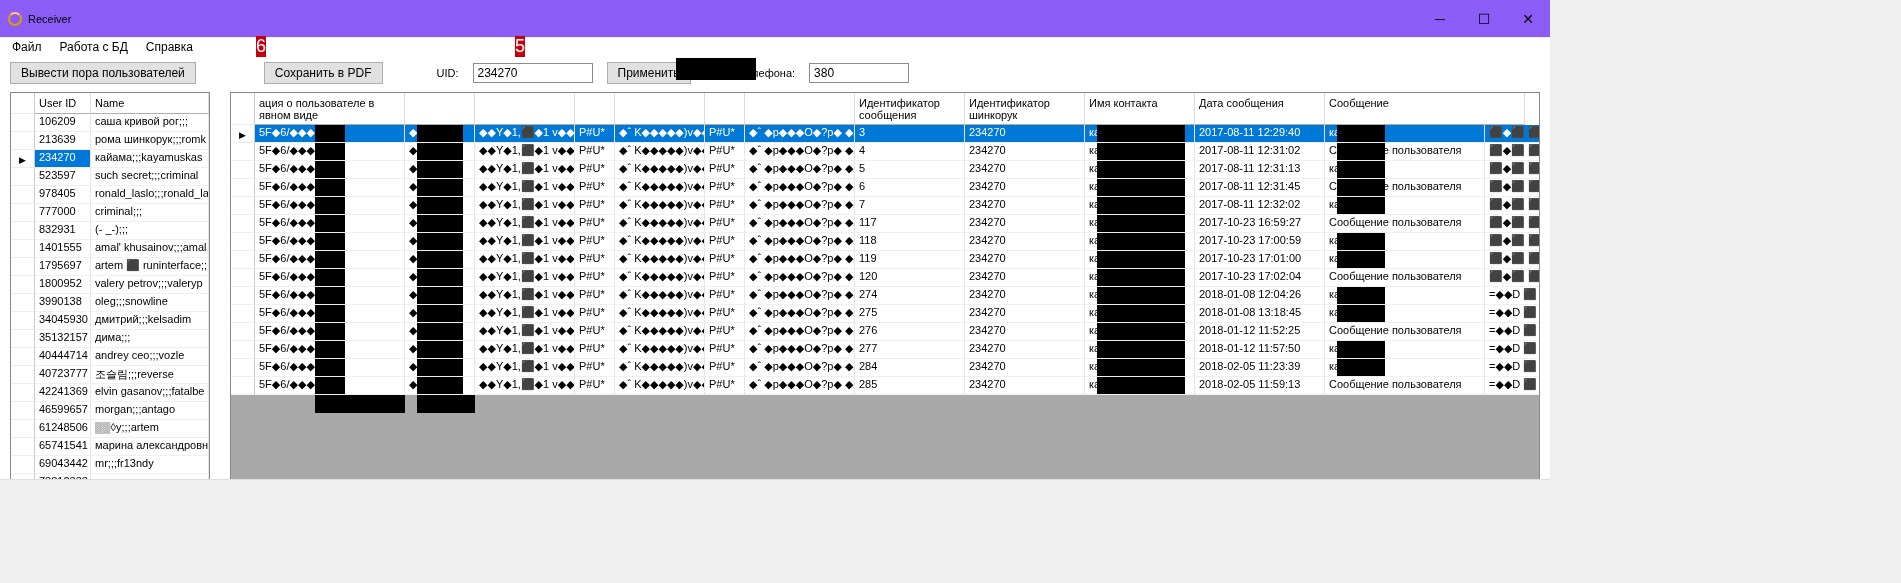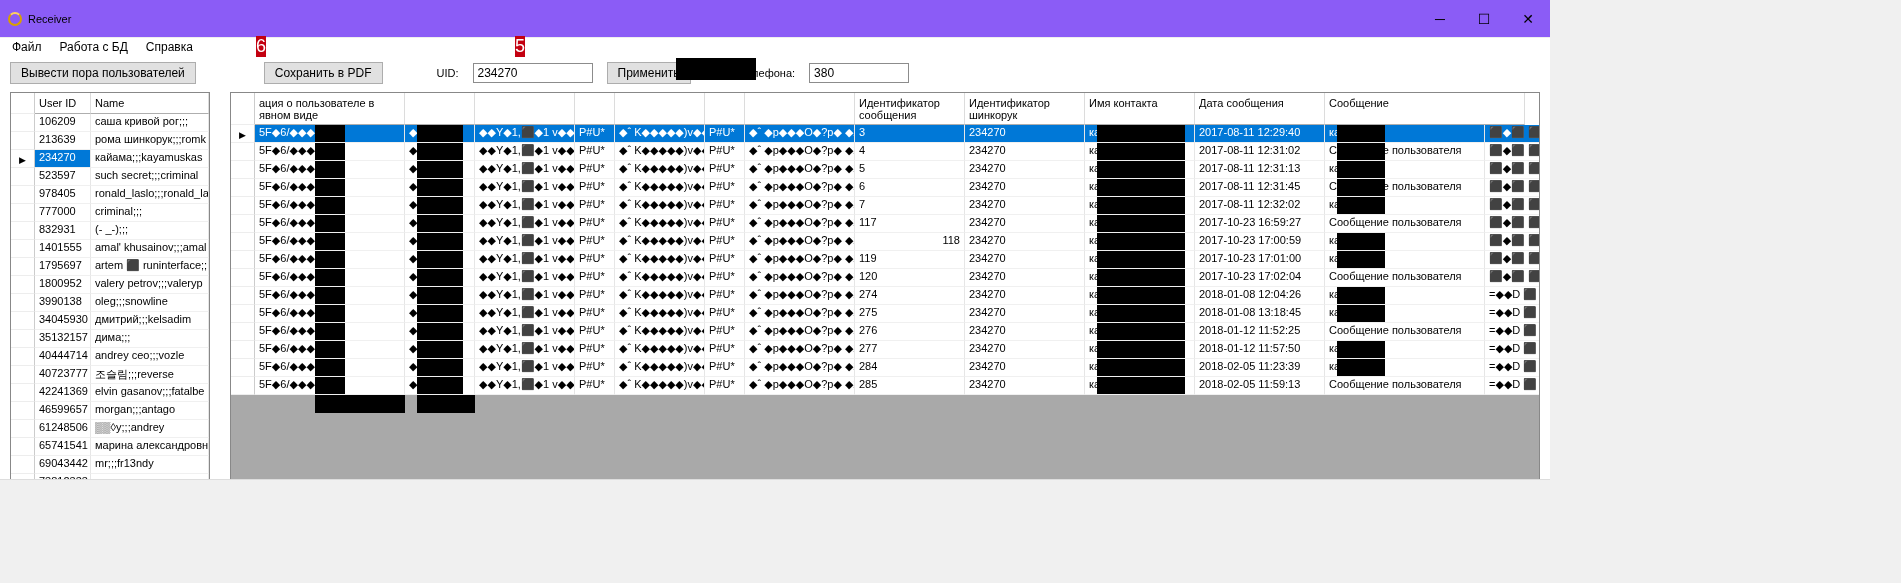--- a/index.html
+++ b/index.html
@@ -273,21 +273,21 @@
             <div class="cell" style="flex: 1 1 0%;">elvin gasanov;;;fatalbe</div>
           </div>
           <div class="grid-row">
             <div class="rowhead"></div>
             <div class="cell" style="width: 56px;">46599657</div>
             <div class="cell" style="flex: 1 1 0%;">morgan;;;antago</div>
           </div>
           <div class="grid-row">
             <div class="rowhead"></div>
             <div class="cell" style="width: 56px;">61248506</div>
-            <div class="cell" style="flex: 1 1 0%;">▒▒◊y;;;andrey</div>
+            <div class="cell" style="flex: 1 1 0%;">▒▒◊y;;;artem</div>
           </div>
           <div class="grid-row">
             <div class="rowhead"></div>
             <div class="cell" style="width: 56px;">65741541</div>
             <div class="cell" style="flex: 1 1 0%;">марина александровн</div>
           </div>
           <div class="grid-row">
             <div class="rowhead"></div>
             <div class="cell" style="width: 56px;">69043442</div>
             <div class="cell" style="flex: 1 1 0%;">mr;;;fr13ndy</div>
@@ -419,21 +419,21 @@
               </div>
               <div class="grid-row">
                 <div class="rowhead"></div>
                 <div class="cell" style="width: 150px; position: relative;">5F◆6/◆◆◆◆Ка<span class="black-box" style="left: 60px; top: 0px; width: 30px; height: 18px;"></span></div>
                 <div class="cell" style="width: 70px; position: relative;">◆380<span class="black-box" style="left: 12px; top: 0px; width: 46px; height: 18px;"></span></div>
                 <div class="cell" style="width: 100px; position: relative;">◆◆Y◆1,⬛◆1 v◆◆S</div>
                 <div class="cell" style="width: 40px; position: relative;">P#U*</div>
                 <div class="cell" style="width: 90px; position: relative;">◆ˆ K◆◆◆◆◆)v◆◆S</div>
                 <div class="cell" style="width: 40px; position: relative;">P#U*</div>
                 <div class="cell" style="width: 110px; position: relative;">◆ˆ ◆p◆◆◆O◆?p◆ ◆2m</div>
-                <div class="cell" style="width: 110px; position: relative; text-align: right;">118</div>
+                <div class="cell" style="width: 110px; position: relative;">118</div>
                 <div class="cell" style="width: 120px; position: relative;">234270</div>
                 <div class="cell" style="width: 110px; position: relative;">ка<span class="black-box" style="left: 12px; top: 0px; width: 88px; height: 18px;"></span></div>
                 <div class="cell" style="width: 130px; position: relative;">2017-10-23 17:00:59</div>
                 <div class="cell" style="width: 160px; position: relative;">ка<span class="black-box" style="left: 12px; top: 0px; width: 48px; height: 18px;"></span></div>
                 <div class="cell" style="width: 200px; position: relative;">⬛◆⬛ ⬛ v    ◆⬛ m◆◆◆◆⬛ ⬛◆◆Y◆привет</div>
               </div>
               <div class="grid-row">
                 <div class="rowhead"></div>
                 <div class="cell" style="width: 150px; position: relative;">5F◆6/◆◆◆◆Ка<span class="black-box" style="left: 60px; top: 0px; width: 30px; height: 18px;"></span></div>
                 <div class="cell" style="width: 70px; position: relative;">◆380<span class="black-box" style="left: 12px; top: 0px; width: 46px; height: 18px;"></span></div>

